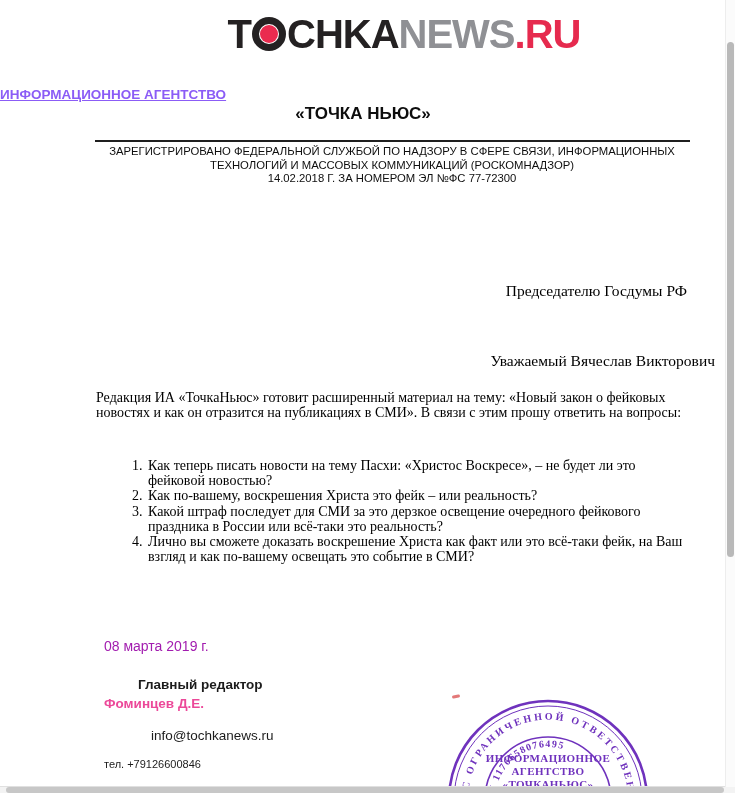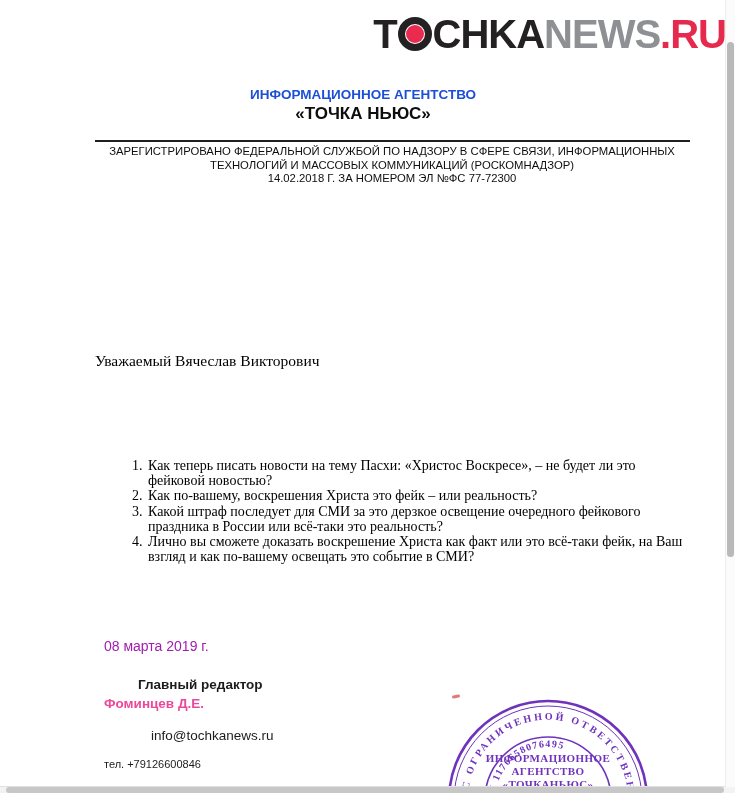--- a/index.html
+++ b/index.html
@@ -9,40 +9,40 @@
     font-family:"Liberation Sans", sans-serif;
   }
   .page {
     position:absolute; left:0; top:0; width:726px; height:786px;
     background:#ffffff; overflow:hidden;
     border-right:1px solid #e4e4e4; border-bottom:1px solid #e0e0e0;
   }
   
   .logo {
     position:absolute; top:12px; left:0; width:100%;
-    text-align:right; padding-left:82px; box-sizing:border-box;
+    text-align:center; padding-left:82px; box-sizing:border-box;
     font-weight:bold; font-size:40px; letter-spacing:-1px;
     color:#242122; white-space:nowrap;
   }
   .logo .lg-dark { color:#242122; }
   .logo .lg-gray { color:#8f9094; }
   .logo .lg-red  { color:#e62a4e; }
   .logo-o {
     display:inline-block; box-sizing:border-box;
     width:34px; height:34px; border:7px solid #242122; border-radius:50%;
     position:relative; top:3px; margin:0 1px; background:#fff;
   }
   .logo-o i {
     position:absolute; left:1px; top:1px; right:1px; bottom:1px;
     background:#ea2b4f; border-radius:50%; display:block;
   }
   
   .agency-type {
     position:absolute; top:87px; left:0; width:100%;
-    text-align:center; font-weight:bold; font-size:13.5px; color:#1d4ed8;
+    text-align:left; font-weight:bold; font-size:13.5px; color:#8b5cf6;text-decoration:underline;
   }
   .agency-name {
     position:absolute; top:104px; left:0; width:100%;
     text-align:center; font-weight:bold; font-size:17px; color:#0d0d0d;
   }
   .rule {
     position:absolute; top:140px; left:95px; width:595px; height:2px;
     background:#1f1f1f;
   }
   .addr {
@@ -50,21 +50,21 @@
     text-align:center; font-size:11.3px; line-height:13.7px; color:#0e0e0e;
   }
   
   .serif { font-family:"Liberation Serif", serif; color:#000; }
   .recipient {
     position:absolute; top:281px; left:380px; width:307px;
     text-align:right; font-size:15.5px; line-height:20.5px;
   }
   .salutation {
     position:absolute; top:352px; left:95px; width:620px;
-    text-align:left; font-size:15.5px;
+    text-align:right; font-size:15.5px;
   }
   .intro {
     position:absolute; top:390px; left:96px; width:601px;
     font-size:14px; line-height:15.4px;
   }
   .questions {
     position:absolute; top:458px; left:96px; width:587px;
     margin:0; padding:0 0 0 50px;
     font-size:14px; line-height:15.2px;
   }
@@ -125,24 +125,26 @@
 
   <div class="rule"></div>
 
   <div class="addr">
     <div>ЗАРЕГИСТРИРОВАНО ФЕДЕРАЛЬНОЙ СЛУЖБОЙ ПО НАДЗОРУ В СФЕРЕ СВЯЗИ, ИНФОРМАЦИОННЫХ</div>
     <div>ТЕХНОЛОГИЙ И МАССОВЫХ КОММУНИКАЦИЙ (РОСКОМНАДЗОР)</div>
     <div>14.02.2018 Г. ЗА НОМЕРОМ ЭЛ №ФС 77-72300</div>
   </div>
 
   <div class="recipient serif">
+    <div>Председателю Госдумы РФ</div>
   </div>
 
   <div class="salutation serif">Уважаемый Вячеслав Викторович</div>
 
+  <div class="intro serif">Редакция ИА «ТочкаНьюс» готовит расширенный материал на тему: «Новый закон о фейковых новостях и как он отразится на публикациях в СМИ». В связи с этим прошу ответить на вопросы:</div>
 
   <ol class="questions serif">
     <li>Как теперь писать новости на тему Пасхи: «Христос Воскресе», – не будет ли это фейковой новостью?</li>
     <li>Как по-вашему, воскрешения Христа это фейк – или реальность?</li>
     <li>Какой штраф последует для СМИ за это дерзкое освещение очередного фейкового праздника в России  или всё-таки это реальность?</li>
     <li>Лично вы сможете доказать воскрешение Христа как факт или это всё-таки фейк, на Ваш взгляд и как по-вашему освещать это событие в СМИ?</li>
   </ol>
 
   <div class="date-line">08 марта 2019 г.</div>
 

